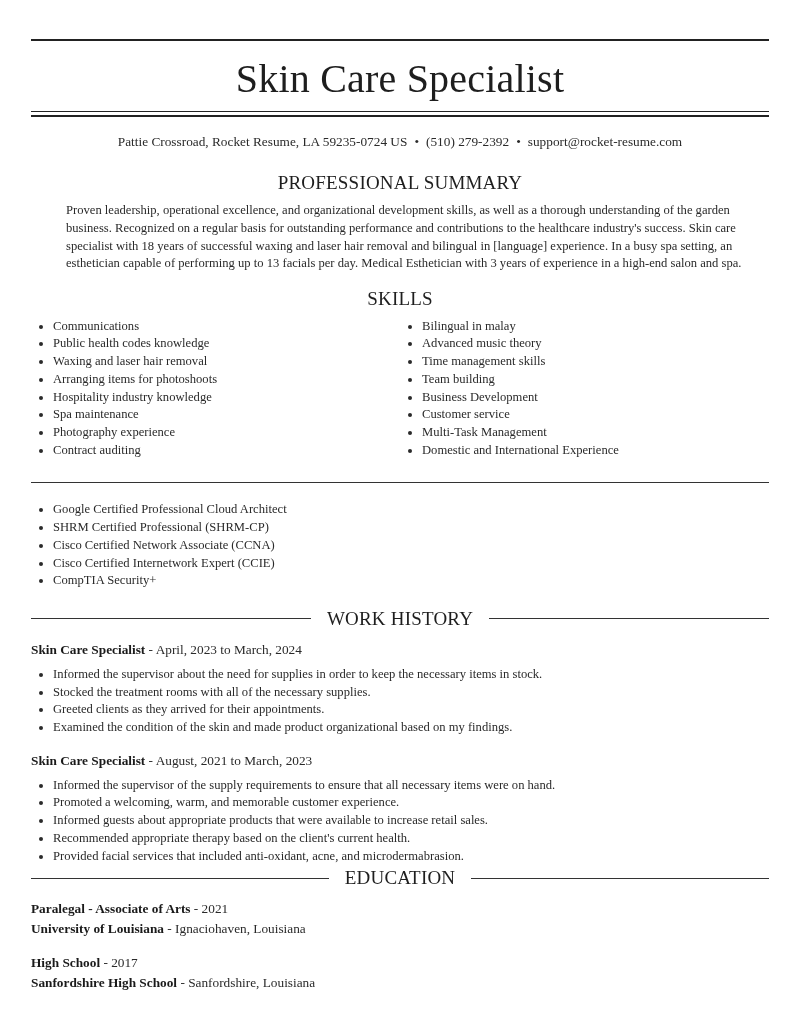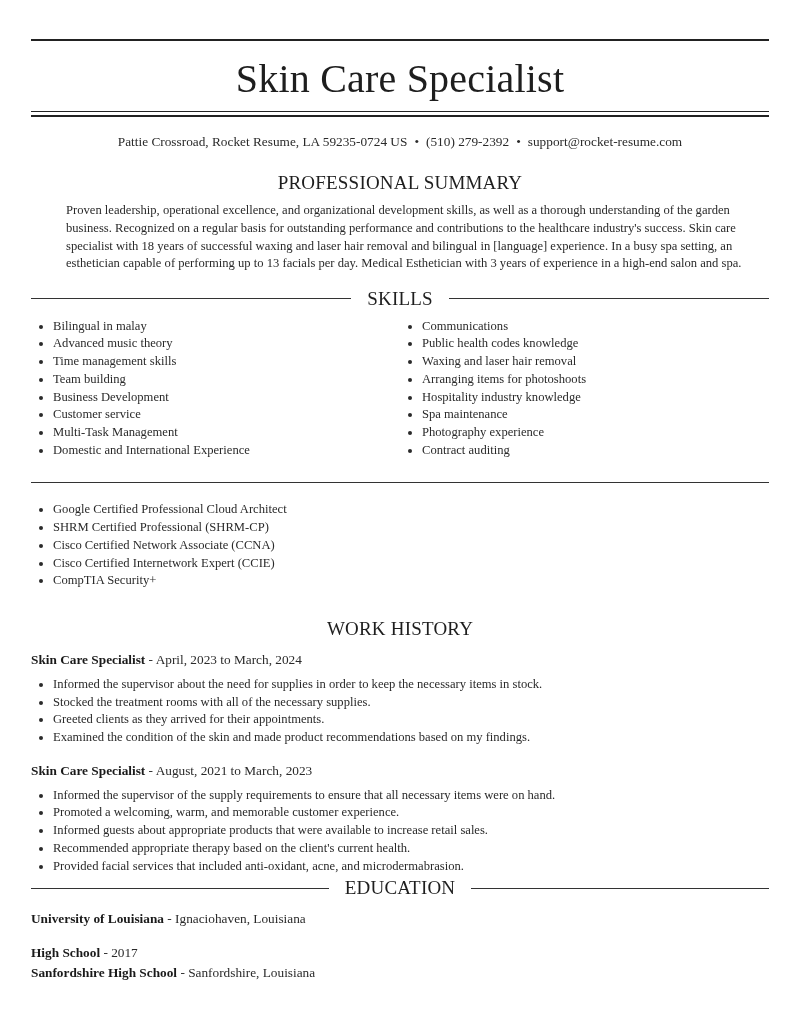--- a/index.html
+++ b/index.html
@@ -56,75 +56,75 @@
     <span>Pattie Crossroad, Rocket Resume, LA 59235-0724 US</span><span class="sep">•</span><span>(510) 279-2392</span><span class="sep">•</span><span>support@rocket-resume.com</span>
   </div>
 
   <div class="section-head" style="margin-top:20px;flex-direction:column;">
     <div class="line"></div>
     <div class="label">PROFESSIONAL SUMMARY</div>
     <div class="line"></div>
   </div>
   <p class="summary">Proven leadership, operational excellence, and organizational development skills, as well as a thorough understanding of the garden business. Recognized on a regular basis for outstanding performance and contributions to the healthcare industry's success. Skin care specialist with 18 years of successful waxing and laser hair removal and bilingual in [language] experience. In a busy spa setting, an esthetician capable of performing up to 13 facials per day. Medical Esthetician with 3 years of experience in a high-end salon and spa.</p>
 
-  <div class="section-head" style="margin-top:10px;">
+  <div class="section-head" style="margin-top:10px;flex-direction:column;">
     <div class="line"></div>
     <div class="label">SKILLS</div>
     <div class="line"></div>
   </div>
   <div class="skills-grid">
+    <ul>
+      <li>Communications</li>
+      <li>Public health codes knowledge</li>
+      <li>Waxing and laser hair removal</li>
+      <li>Arranging items for photoshoots</li>
+      <li>Hospitality industry knowledge</li>
+      <li>Spa maintenance</li>
+      <li>Photography experience</li>
+      <li>Contract auditing</li>
+    </ul>
     <ul>
       <li>Bilingual in malay</li>
       <li>Advanced music theory</li>
       <li>Time management skills</li>
       <li>Team building</li>
       <li>Business Development</li>
       <li>Customer service</li>
       <li>Multi-Task Management</li>
       <li>Domestic and International Experience</li>
-    </ul>
-    <ul>
-      <li>Communications</li>
-      <li>Public health codes knowledge</li>
-      <li>Waxing and laser hair removal</li>
-      <li>Arranging items for photoshoots</li>
-      <li>Hospitality industry knowledge</li>
-      <li>Spa maintenance</li>
-      <li>Photography experience</li>
-      <li>Contract auditing</li>
     </ul>
   </div>
 
   <div class="section-head" style="margin-top:10px;">
     <div class="line"></div>
     <div class="line"></div>
   </div>
   <ul class="cert-list">
     <li>Google Certified Professional Cloud Architect</li>
     <li>SHRM Certified Professional (SHRM-CP)</li>
     <li>Cisco Certified Network Associate (CCNA)</li>
     <li>Cisco Certified Internetwork Expert (CCIE)</li>
     <li>CompTIA Security+</li>
   </ul>
 
-  <div class="section-head" style="margin-top:26px;flex-direction:column;">
+  <div class="section-head" style="margin-top:16px;">
     <div class="line"></div>
     <div class="label">WORK HISTORY</div>
     <div class="line"></div>
   </div>
 
   <div class="job">
     <div class="job-line">
       <b>Skin Care Specialist</b><span> - </span><span>April, 2023 to March, 2024</span>
     </div>
     <ul>
       <li>Informed the supervisor about the need for supplies in order to keep the necessary items in stock.</li>
       <li>Stocked the treatment rooms with all of the necessary supplies.</li>
       <li>Greeted clients as they arrived for their appointments.</li>
-      <li>Examined the condition of the skin and made product recommendations based on my findings.</li>
+      <li>Examined the condition of the skin and made product organizational based on my findings.</li>
     </ul>
   </div>
 
   <div class="job">
     <div class="job-line">
       <b>Skin Care Specialist</b><span> - </span><span>August, 2021 to March, 2023</span>
     </div>
     <ul>
       <li>Informed the supervisor of the supply requirements to ensure that all necessary items were on hand.</li>
       <li>Promoted a welcoming, warm, and memorable customer experience.</li>
@@ -135,20 +135,23 @@
   </div>
 
   <div class="section-head" style="margin-top:0;">
     <div class="line"></div>
     <div class="label">EDUCATION</div>
     <div class="line"></div>
   </div>
 
   <div class="edu">
     <div class="job-line">
+      <b>Paralegal - Associate of Arts</b><span> - </span><span>2021</span>
+    </div>
+    <div class="job-line">
       <b>University of Louisiana</b><span> - </span><span>Ignaciohaven, Louisiana</span>
     </div>
   </div>
 
   <div class="edu">
     <div class="job-line">
       <b>High School</b><span> - </span><span>2017</span>
     </div>
     <div class="job-line">
       <b>Sanfordshire High School</b><span> - </span><span>Sanfordshire, Louisiana</span>

